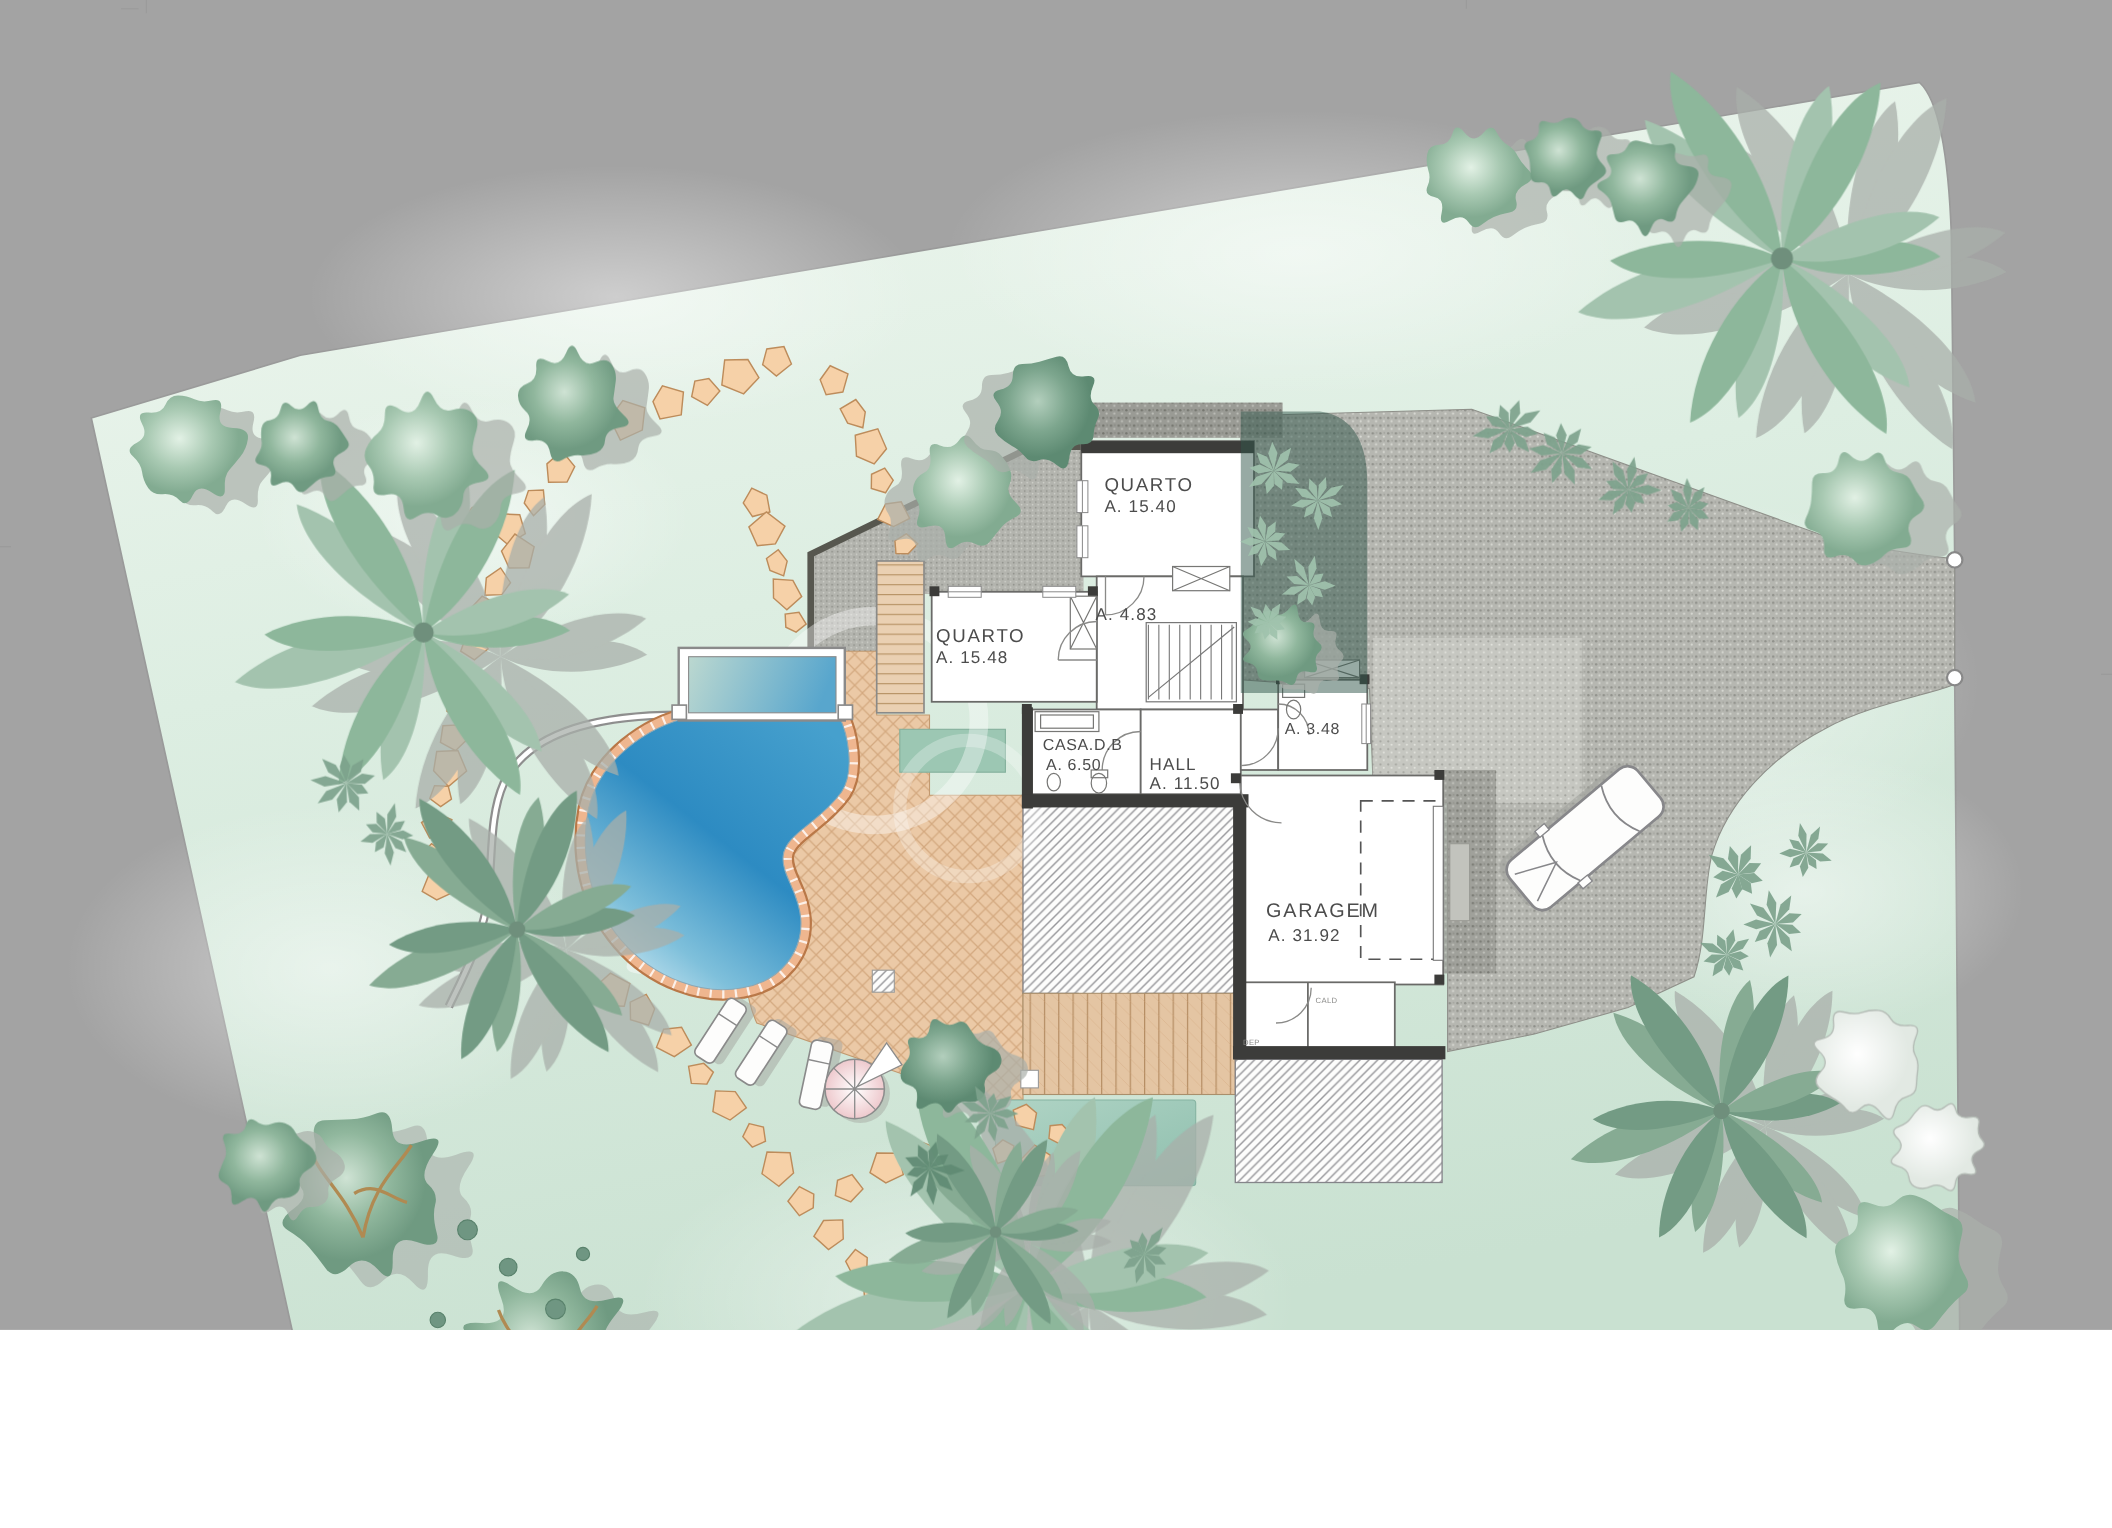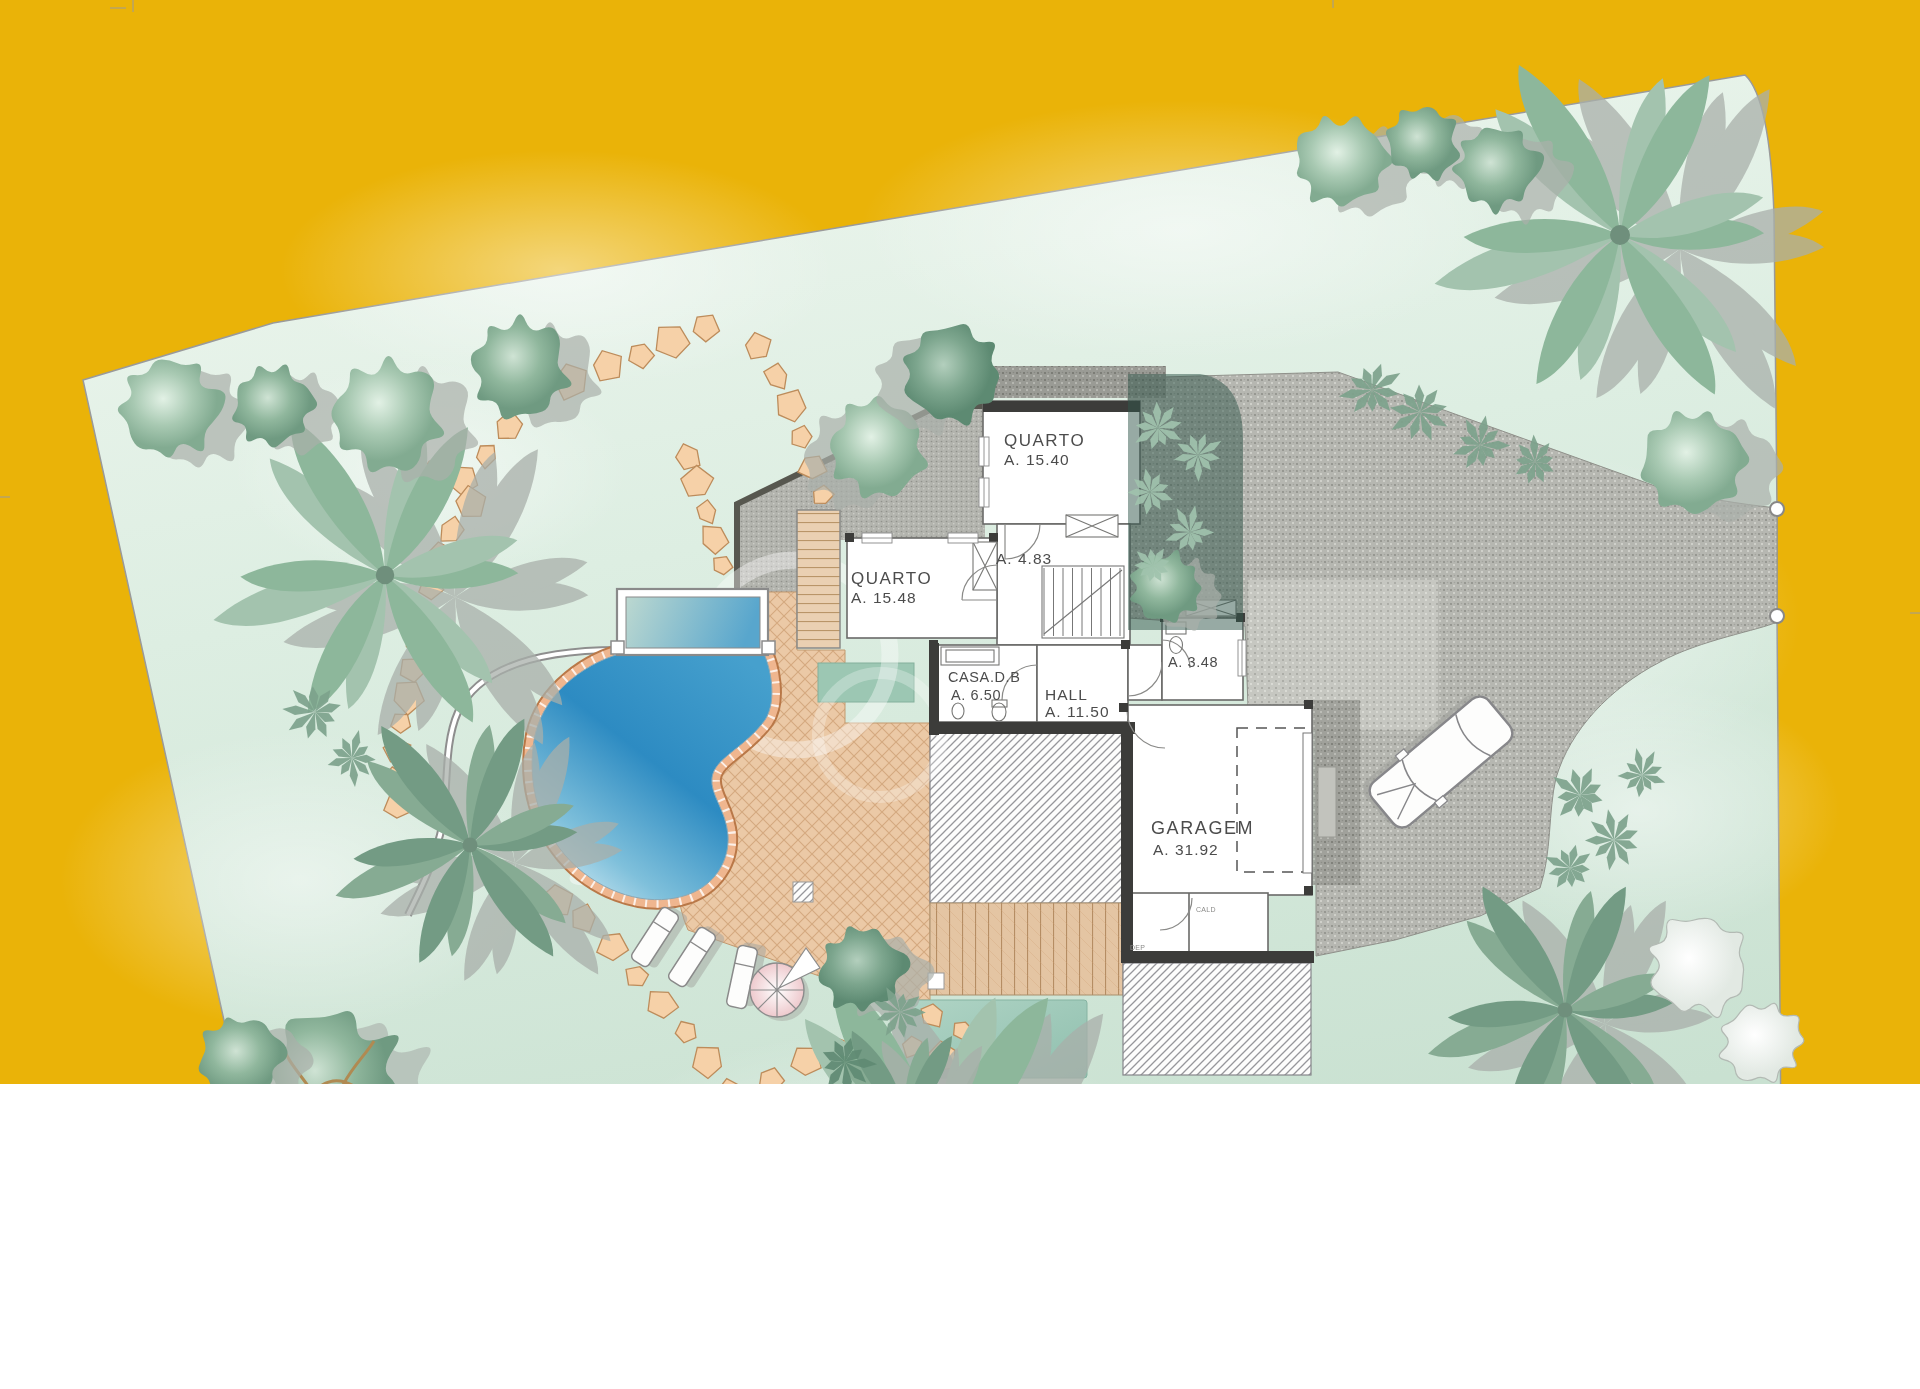--- a/index.html
+++ b/index.html
@@ -1,16 +1,16 @@
 <!DOCTYPE html>
 <html><head>
 <meta charset="utf-8">
 <style>
   html,body{margin:0;padding:0;background:#ffffff;}
-  .sheet{position:relative;width:1920px;height:1084px;background:#eab308;overflow:hidden;}
+  .sheet{position:relative;width:1920px;height:1209px;background:#a3a3a3;overflow:hidden;}
   svg{position:absolute;left:0;top:0;}
   .lbl{font-family:"Liberation Sans",sans-serif;fill:#4c4c4c;}
   .lbl-room{font-size:17px;letter-spacing:1.5px;}
   .lbl-area{font-size:15.5px;letter-spacing:1px;}
   .lbl-big{font-size:18px;letter-spacing:1.6px;}
   .lbl-small{font-size:14.5px;letter-spacing:.6px;}
   .lbl-tiny{font-size:7px;letter-spacing:.3px;fill:#8a8a88;}
   .wall{stroke:#6a6a68;stroke-width:1.6;fill:#ffffff;}
   .wallthin{stroke:#777775;stroke-width:1.1;fill:none;}
   .door{stroke:#8a8a88;stroke-width:1.2;fill:none;}

